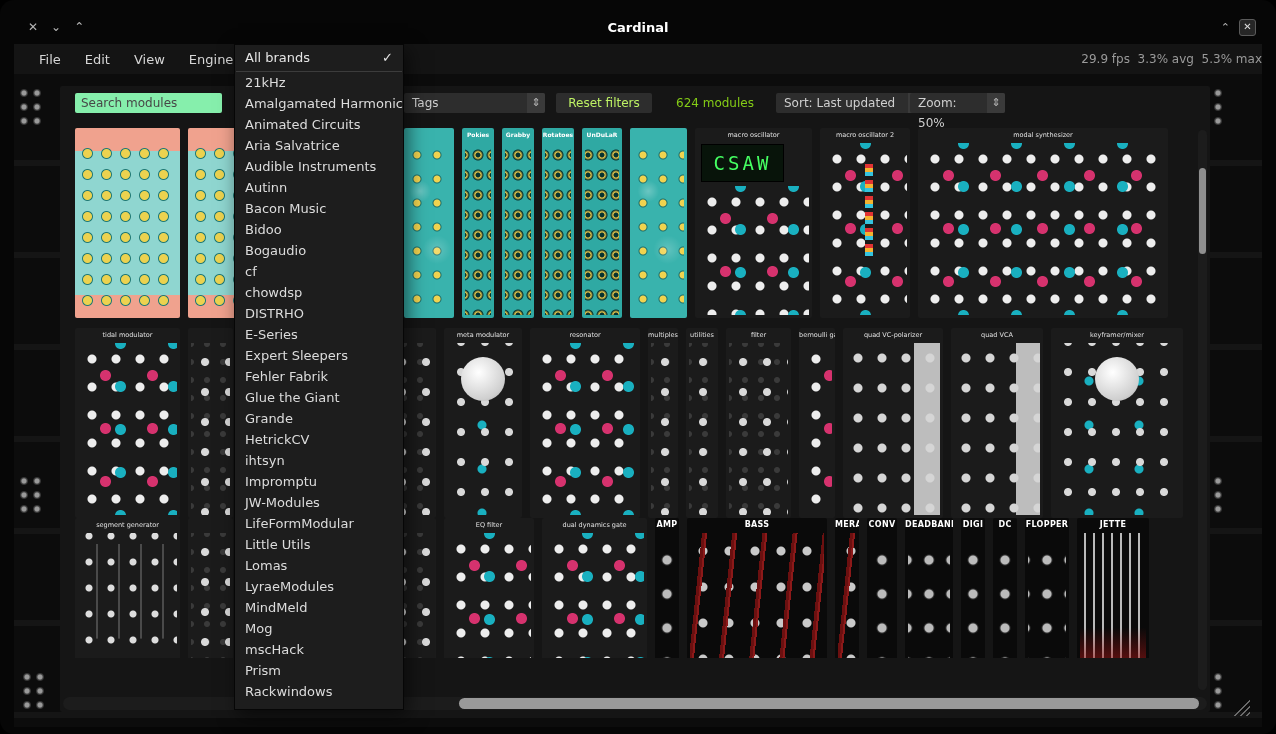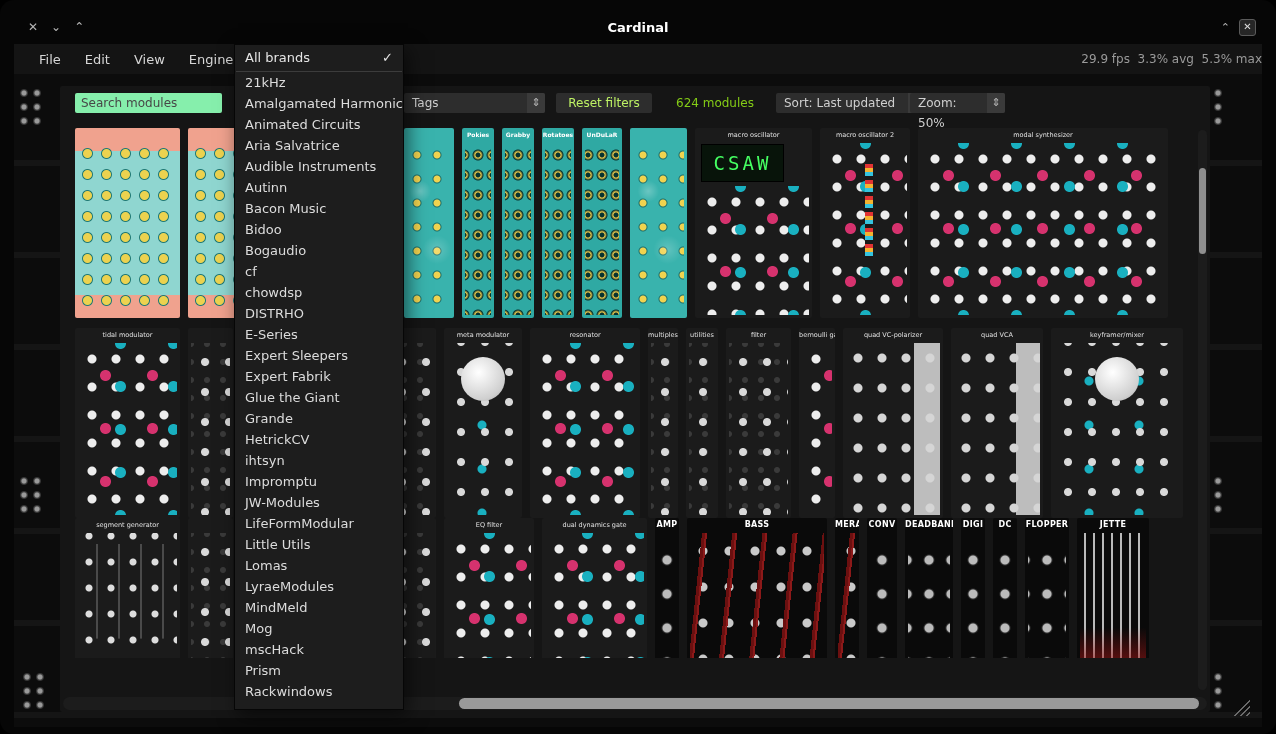--- a/index.html
+++ b/index.html
@@ -453,21 +453,21 @@
         <div class="dd-item">cf</div>
 
         <div class="dd-item">chowdsp</div>
 
         <div class="dd-item">DISTRHO</div>
 
         <div class="dd-item">E-Series</div>
 
         <div class="dd-item">Expert Sleepers</div>
 
-        <div class="dd-item">Expert Fabrik</div>
+        <div class="dd-item">Fehler Fabrik</div>
 
         <div class="dd-item">Glue the Giant</div>
 
         <div class="dd-item">Grande</div>
 
         <div class="dd-item">HetrickCV</div>
 
         <div class="dd-item">ihtsyn</div>
 
         <div class="dd-item">Impromptu</div>

